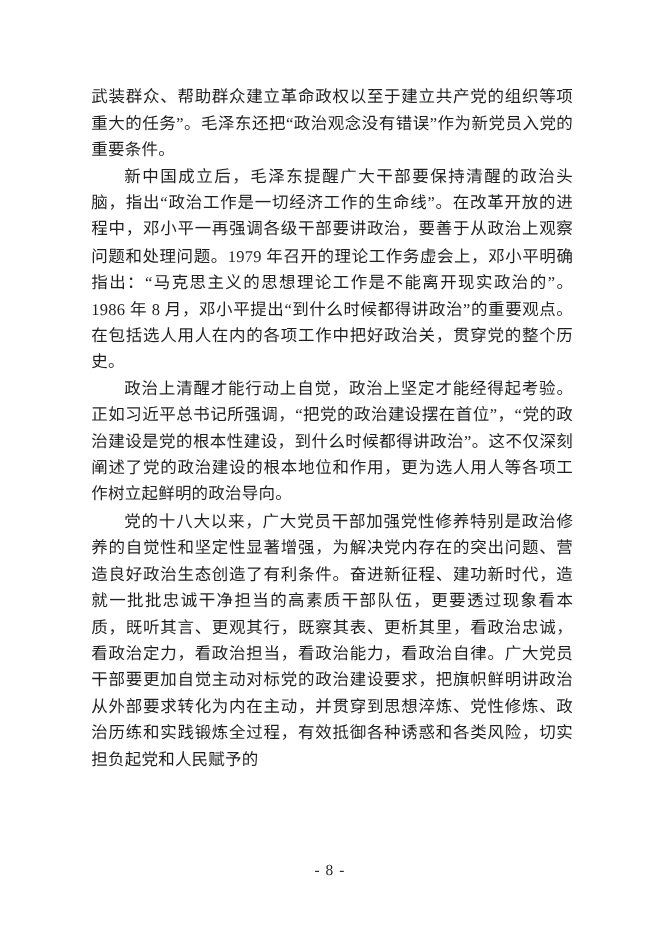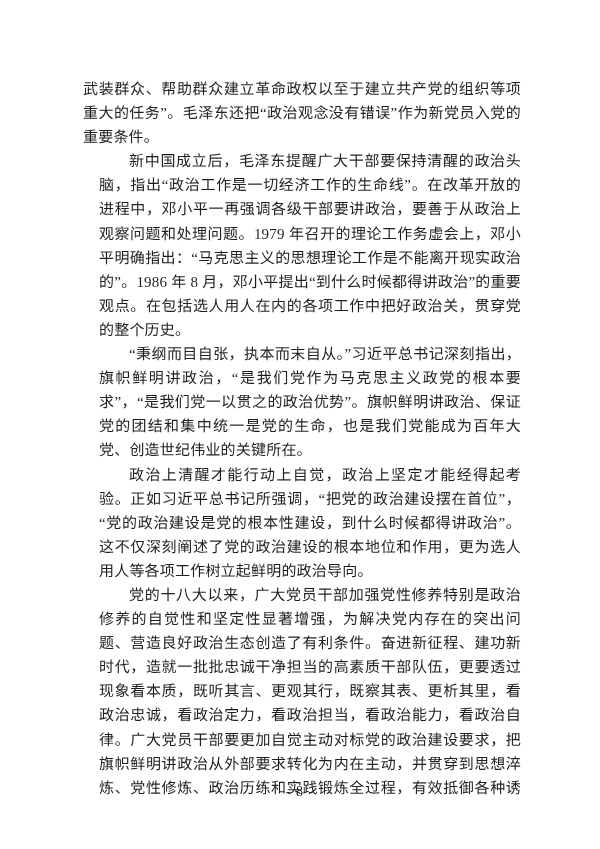--- a/index.html
+++ b/index.html
@@ -25,38 +25,36 @@
     color: #1f1f1f;
     text-align: justify;
     letter-spacing: 0.2px;
   }
   .content p {
     margin: 0;
     padding: 0;
   }
   .content p.indent {
     text-indent: 2em;
-    margin-left: 16px;
   }
   .footer {
     position: absolute;
     top: 784px;
     left: 0;
     width: 600px;
     text-align: center;
     font-size: 14px;
     color: #1f1f1f;
     letter-spacing: 1px;
   }
 </style>
 </head>
 <body>
 
 <div class="page">
   <div class="content">
     <p>武装群众、帮助群众建立革命政权以至于建立共产党的组织等项重大的任务”。毛泽东还把“政治观念没有错误”作为新党员入党的重要条件。</p>
     <p class="indent">新中国成立后，毛泽东提醒广大干部要保持清醒的政治头脑，指出“政治工作是一切经济工作的生命线”。在改革开放的进程中，邓小平一再强调各级干部要讲政治，要善于从政治上观察问题和处理问题。1979 年召开的理论工作务虚会上，邓小平明确指出：“马克思主义的思想理论工作是不能离开现实政治的”。1986 年 8 月，邓小平提出“到什么时候都得讲政治”的重要观点。在包括选人用人在内的各项工作中把好政治关，贯穿党的整个历史。</p>
-    <p class="indent">“秉纲而目自张，执本而末自从。”习近平总书记深刻指出，旗帜鲜明讲政治，“是我们党作为马克思主义政党的根本要求”，“是我们党一以贯之的政治优势”。旗帜鲜明讲政治、保证党的团结和集中统一是党的生命，也是我们党能成为百年大党、创造世纪伟业的关键所在。</p>
     <p class="indent">政治上清醒才能行动上自觉，政治上坚定才能经得起考验。正如习近平总书记所强调，“把党的政治建设摆在首位”，“党的政治建设是党的根本性建设，到什么时候都得讲政治”。这不仅深刻阐述了党的政治建设的根本地位和作用，更为选人用人等各项工作树立起鲜明的政治导向。</p>
     <p class="indent">党的十八大以来，广大党员干部加强党性修养特别是政治修养的自觉性和坚定性显著增强，为解决党内存在的突出问题、营造良好政治生态创造了有利条件。奋进新征程、建功新时代，造就一批批忠诚干净担当的高素质干部队伍，更要透过现象看本质，既听其言、更观其行，既察其表、更析其里，看政治忠诚，看政治定力，看政治担当，看政治能力，看政治自律。广大党员干部要更加自觉主动对标党的政治建设要求，把旗帜鲜明讲政治从外部要求转化为内在主动，并贯穿到思想淬炼、党性修炼、政治历练和实践锻炼全过程，有效抵御各种诱惑和各类风险，切实担负起党和人民赋予的</p>
   </div>
   <div class="footer">- 8 -</div>
 </div>
 
 </body></html>

